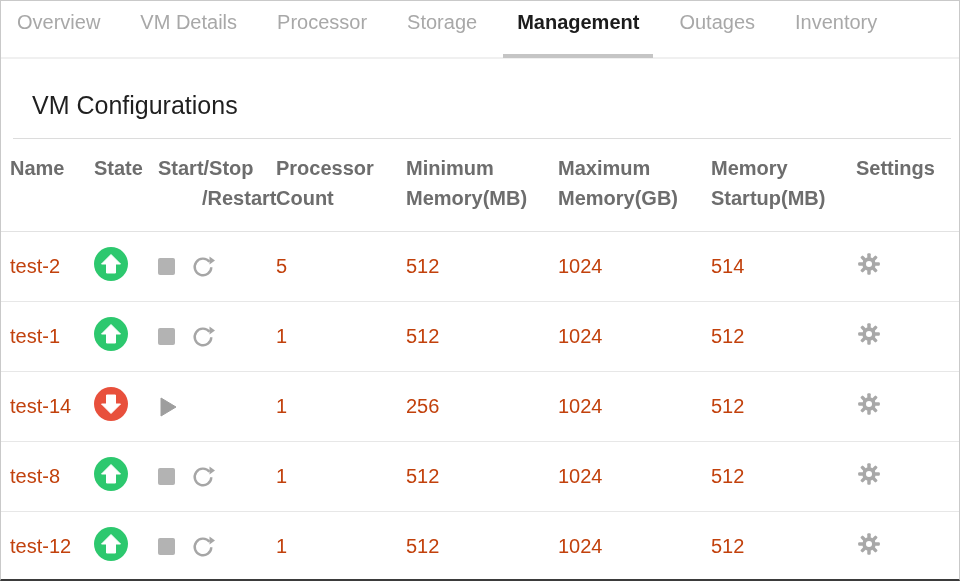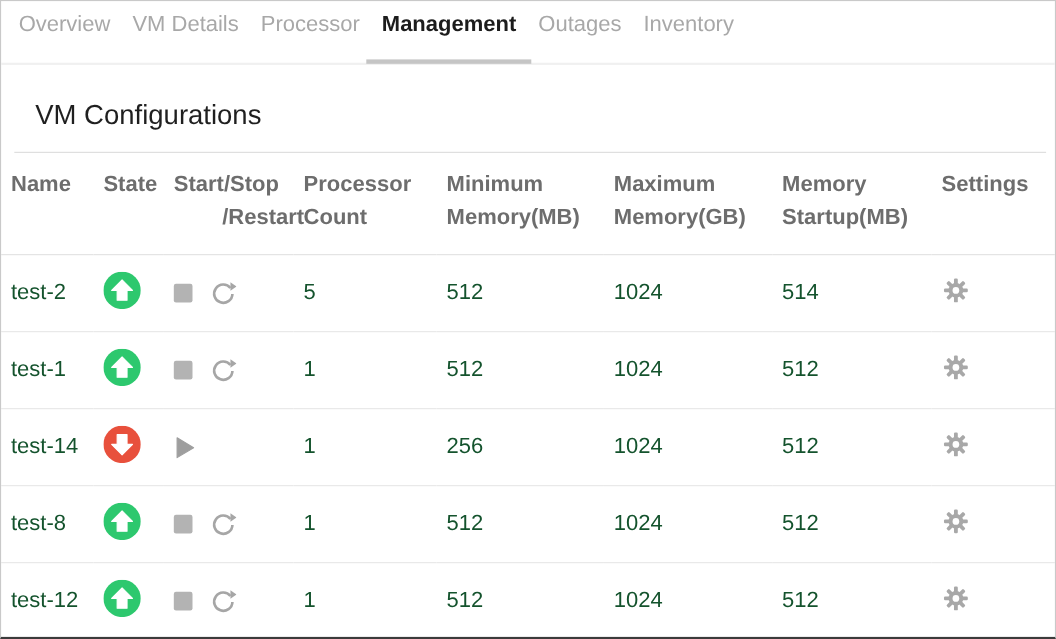--- a/index.html
+++ b/index.html
@@ -12,21 +12,21 @@
     border-bottom:2px solid #3b3b3b;
     background:#fff;
     overflow:hidden;
     position:relative;
   }
 
   
   .tabbar {
     display:flex;
     align-items:flex-start;
-    gap:20px;
+    gap:40px;
     height:58px;
     padding:10px 0 0 16px;
     border-bottom:2px solid #f0f0f0;
   }
   .tab {
     font-size:20px;
     color:#a8a8a8;
     white-space:nowrap;
     cursor:pointer;
     position:relative;
@@ -74,21 +74,21 @@
     border-bottom:1px solid #e2e2e2;
   }
   th.col-name { padding-left:12px; }
   th.col-state { padding-left:6px; }
   .hdr-line2.indent { margin-left:44px; }
   .hdr-line2 { display:block; }
 
   table.vm td {
     height:70px;
     font-size:20px;
-    color:#14532d;
+    color:#c2410c;
     vertical-align:middle;
     padding-left:9px;
     border-bottom:1px solid #e7e7e7;
   }
   td.c-name { padding-left:12px; }
   td.c-state { padding-left:12px; }
   td.c-ctrl { padding-left:12px; }
 
   .state-badge { display:inline-block; width:34px; height:34px; }
   .state-badge svg { display:block; }
@@ -101,20 +101,21 @@
 </style>
 </head>
 <body>
 
 <div class="frame">
 
   <div class="tabbar">
     <div class="tab">Overview</div>
     <div class="tab">VM Details</div>
     <div class="tab">Processor</div>
+    <div class="tab">Storage</div>
     <div class="tab active">Management</div>
     <div class="tab">Outages</div>
     <div class="tab">Inventory</div>
   </div>
 
   <h1 class="section-title">VM Configurations</h1>
   <div class="rule"></div>
 
   <table class="vm">
     <colgroup>

